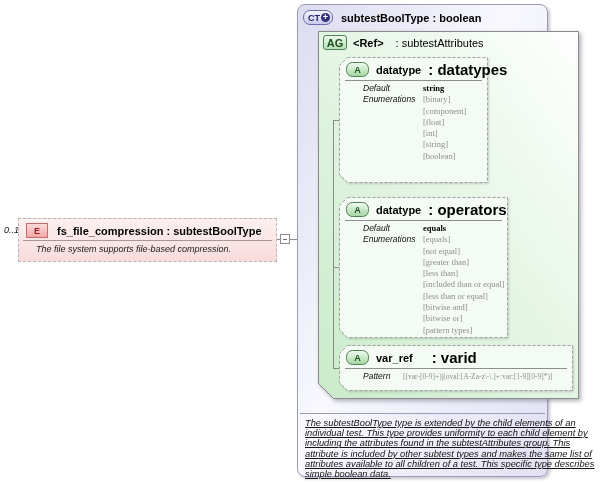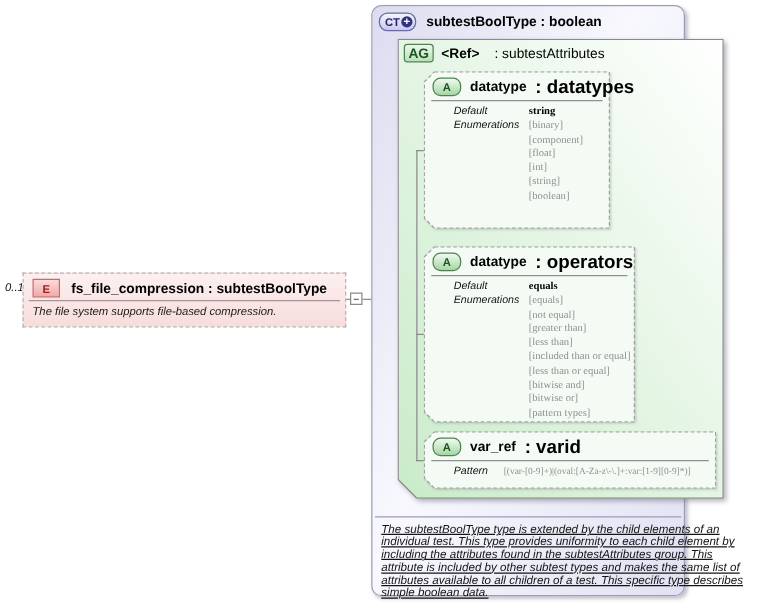--- a/index.html
+++ b/index.html
@@ -10,21 +10,21 @@
   .cardinality{position:absolute;left:4px;top:225px;font-size:9px;font-style:italic;color:#111;}
   .element-box{position:absolute;left:18px;top:218px;width:259px;height:44px;
                border:1px dashed #b5b5b5;background:linear-gradient(180deg,#fdf0f0,#f8dcdc);
                box-sizing:border-box;}
   .el-header{display:flex;align-items:center;gap:9px;padding:4px 6px 1px 7px;}
   .e-badge{flex:0 0 auto;width:20px;height:13px;display:flex;align-items:center;justify-content:center;
            background:linear-gradient(#fcdada,#f2a9a9);border:1px solid #c46c6c;
            color:#9c2020;font-size:9px;font-weight:bold;}
   .el-title{font-size:11px;font-weight:bold;color:#000;white-space:nowrap;}
   .el-sep{border-top:1px solid #a89595;margin:1px 4px 2px 4px;}
-  .el-desc{font-size:9px;font-style:italic;color:#191919;padding:1px 7px;white-space:nowrap;}
+  .el-desc{font-size:9px;font-style:italic;color:#191919;padding:1px 17px;white-space:nowrap;}
 
   
   .conn-h{position:absolute;left:277px;top:239px;width:20px;height:1px;background:#8f8f8f;}
   .expand-box{position:absolute;left:280px;top:234px;width:10px;height:10px;background:#fff;
               border:1px solid #8a8a8a;box-sizing:border-box;}
   .expand-box::after{content:"";position:absolute;left:2px;right:2px;top:4px;border-top:1px solid #6f6f6f;}
 
   
   .ct-box{position:absolute;left:297px;top:4px;width:251px;height:473px;box-sizing:border-box;
           border:1px solid #9c9cba;border-radius:8px;
@@ -53,21 +53,21 @@
   
   .attr-box{position:absolute;}
   .attr-svg{position:absolute;left:0;top:0;filter:drop-shadow(1.5px 1.5px 1px rgba(90,100,90,.3));}
   .attr-content{position:relative;}
   .attr-header{display:flex;align-items:center;gap:7px;padding:4px 0 0 7px;}
   .a-badge{flex:0 0 auto;width:21px;height:13px;display:flex;align-items:center;justify-content:center;
            border:1px solid #4f804f;border-radius:6.5px;background:linear-gradient(#eefaee,#a6d6a6);
            color:#1f521f;font-size:9px;font-weight:bold;}
   .attr-name{font-size:11px;font-weight:bold;white-space:nowrap;}
   .attr-type{font-size:15px;font-weight:bold;white-space:nowrap;}
-  .gap-wide{margin-left:0;text-align:right;}
+  .gap-wide{margin-left:12px;text-align:right;}
   .attr-sep{border-top:1px solid #8f8f8f;margin:2px 6px 2px 6px;}
   .frow{display:flex;line-height:11.3px;padding-left:24px;}
   .flabel{flex:0 0 60px;font-size:8.5px;font-style:italic;color:#101010;}
   .fval{font-size:8.5px;color:#8f8f8f;white-space:nowrap;font-family:Liberation Serif, serif;}
   .defv{font-weight:bold;color:#000;}
   .pattern-row .flabel{flex-basis:40px;}
   .pattern-row .fval{font-size:7.5px;}
 
   
   .ct-sep{position:absolute;left:2px;right:2px;top:408px;border-top:1px solid #9c9cba;}

